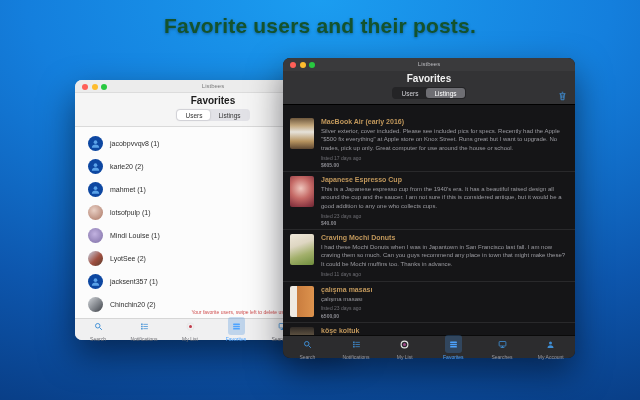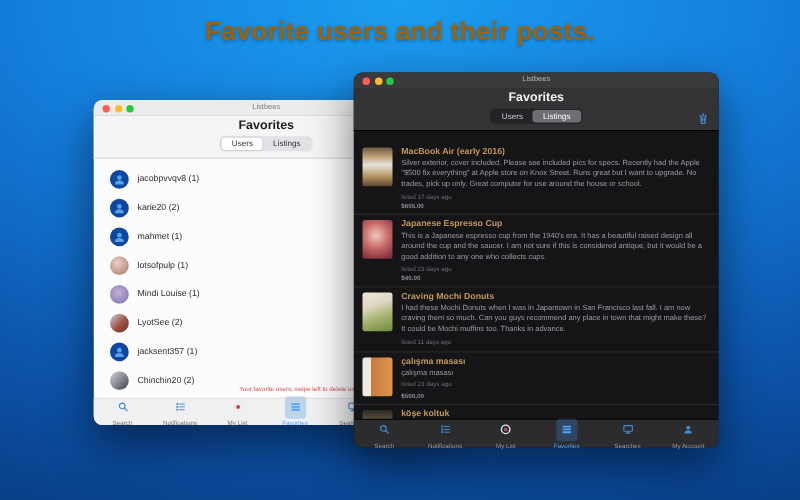--- a/index.html
+++ b/index.html
@@ -4,21 +4,21 @@
 <style>
   * { margin:0; padding:0; box-sizing:border-box; }
   html,body { width:640px; height:400px; overflow:hidden; }
   body {
     font-family:"Liberation Sans", sans-serif;
     background: radial-gradient(130% 115% at 50% 0%, #1b9df0 0%, #147fdd 35%, #0d56ad 70%, #083a80 100%);
     position:relative;
   }
   .page-title {
     position:absolute; top:14px; left:0; width:100%;
-    text-align:center; color:#a16207; font-size:21px; font-weight:bold;
+    text-align:center; color:#14532d; font-size:21px; font-weight:bold;
     text-shadow:0 1px 3px rgba(0,0,0,.35); letter-spacing:.2px;
   }
   .win { position:absolute; border-radius:7px; box-shadow:0 14px 34px rgba(0,0,10,.5); }
 
   
   .titlebar { height:13px; position:relative; border-radius:7px 7px 0 0; }
   .lights { position:absolute; left:7px; top:3.5px; display:flex; gap:3.5px; }
   .light { width:6px; height:6px; border-radius:50%; }
   .light.red{ background:#ff5f57; } .light.yellow{ background:#febc2e; } .light.green{ background:#28c840; }
   .wtitle { text-align:center; font-size:6px; line-height:13px; }

